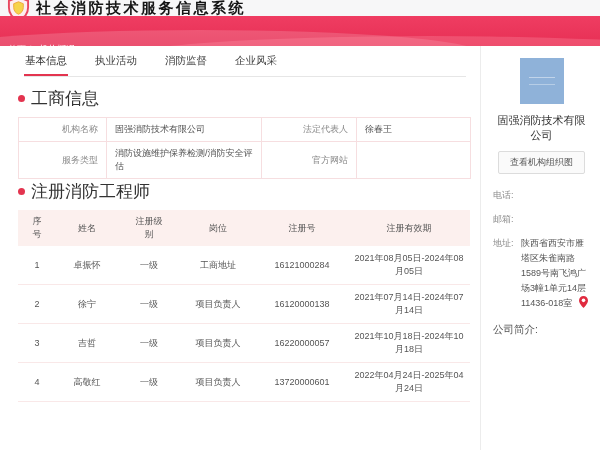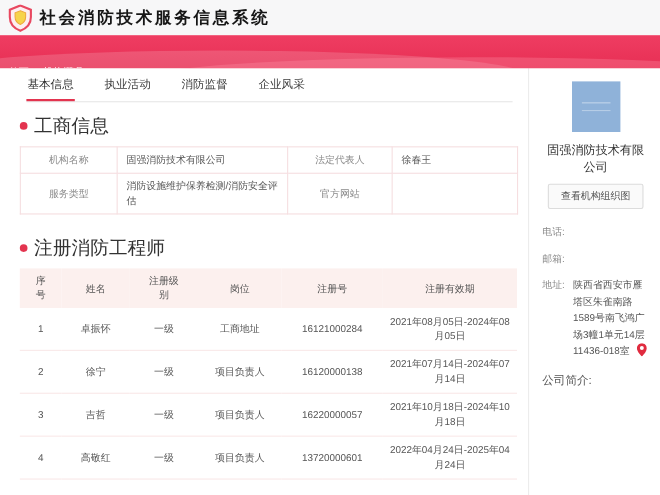--- a/index.html
+++ b/index.html
@@ -1,20 +1,20 @@
 <!DOCTYPE html>
 <html><head>
 <meta charset="utf-8">
 <style>
   * { margin:0; padding:0; box-sizing:border-box; }
   html,body { width:600px; height:450px; overflow:hidden; background:#fff;
     font-family:"Liberation Sans","DejaVu Sans",sans-serif; }
 
   
-  .app-header { height:32px; background:#f7f7f8; display:flex; align-items:center; padding-left:7px; }
+  .app-header { height:16px; background:#f7f7f8; display:flex; align-items:center; padding-left:7px; }
   .logo-icon { width:23px; height:25px; display:block; }
   .app-title { font-size:15px; font-weight:bold; color:#161616; letter-spacing:2.5px; margin-left:6px; }
 
   
   .banner { height:30px; background:linear-gradient(180deg,#ef3d62 0%,#e72f54 100%); position:relative; overflow:hidden; }
   .banner::before { content:""; position:absolute; left:-80px; bottom:-30px; width:560px; height:46px;
     border-radius:100%; background:rgba(255,255,255,0.16); }
   .banner::after { content:""; position:absolute; left:120px; bottom:-34px; width:620px; height:44px;
     border-radius:100%; background:rgba(255,150,170,0.30); }
   .breadcrumb { position:absolute; left:8px; top:27px; z-index:2; font-size:9px; color:#ffccd4; display:flex; gap:4px; align-items:flex-start;}
@@ -23,27 +23,27 @@
   
   .content { display:flex; height:440px; background:#fff; }
   .main { width:481px; border-right:1px solid #ececec; padding-left:18px; }
 
   .tabs { display:flex; gap:26px; border-bottom:1px solid #e6e6e6; margin:0 14px 0 6px; padding-top:5px; }
   .tab { font-size:10.5px; color:#3d3d3d; padding:3px 1px 6px; cursor:pointer; border-bottom:2px solid transparent; }
   .tab.active { color:#2b2b2b; border-bottom:2px solid #e3344f; }
 
   .section-head { display:flex; align-items:center; gap:6px; }
   .sec-biz  { margin:10px 0 7px 0; }
-  .sec-eng  { margin:19px 0 7px 0; }
+  .sec-eng  { margin:1px 0 7px 0; }
   .dot { width:7px; height:7px; border-radius:50%; background:#e3344f; flex-shrink:0; }
   .section-label { font-size:17px; color:#333; }
 
   table { border-collapse:collapse; width:452px; table-layout:fixed; }
   .info-table td { border:1px solid #f6dee0; font-size:9px; padding:5px 8px; height:20px; }
-  .info-table .lbl { color:#8a8a8a; text-align:center; }
+  .info-table .lbl { color:#8a8a8a; text-align:right; }
   .info-table .val { color:#555; text-align:left; }
 
   .data-table th { background:#fcf0ee; font-weight:normal; font-size:9px; color:#555;
     padding:5px 14px; text-align:center;margin-left:17px; }
   .data-table td { font-size:9px; color:#555; padding:6px 3px; text-align:center;
     border-bottom:1px solid #f9e8e8; background:#fff; }
 
   .pin { width:9px; height:12px; vertical-align:-2px; margin-left:4px; display:inline-block; }
 
   

